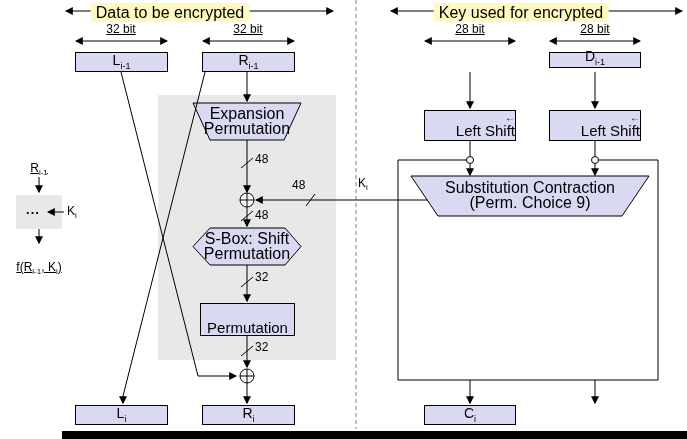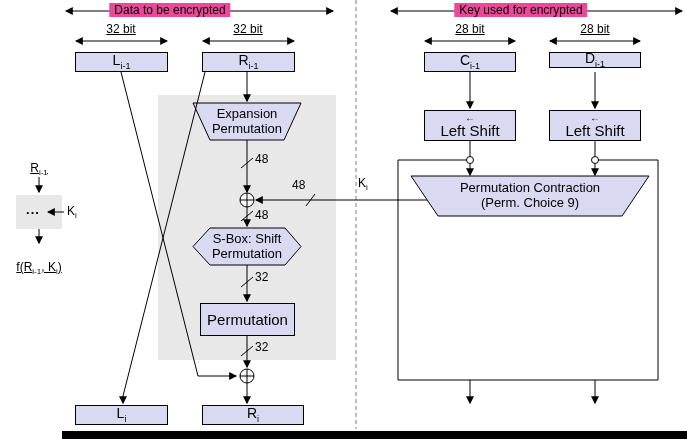--- a/index.html
+++ b/index.html
@@ -12,28 +12,28 @@
   html,body{background:#fff;}
   body{font-family:"Liberation Sans",sans-serif;color:#000;}
   .stage{position:relative;width:687px;height:439px;background:#fff;overflow:hidden;}
   .panel{position:absolute;background:var(--panel-fill);}
   svg.wires{position:absolute;left:0;top:0;}
   .w{stroke:var(--wire);stroke-width:1;fill:none;}
   .dash{stroke:var(--divider);stroke-dasharray:4 3;}
   .shape{fill:var(--box-fill);stroke:var(--wire);stroke-width:1;}
   .node{fill:#fff;stroke:var(--wire);stroke-width:1;}
   .reg{position:absolute;background:var(--box-fill);border:1px solid var(--wire);
-       display:flex;align-items:center;justify-content:center;font-size:14px;line-height:1;}
+       display:flex;align-items:flex-end;justify-content:center;font-size:14px;line-height:1;}
   sub{font-size:9px;line-height:1;}
   .label{position:absolute;font-size:12px;white-space:nowrap;line-height:1.2;}
   .label sub{font-size:8px;}
   .cx{transform:translateX(-50%);text-decoration:underline;}
-  .title{position:absolute;font-size:12px;background:#ec4899;padding:0 5px;white-space:nowrap;
+  .title{position:absolute;font-size:16px;background:#fef9c3;padding:0 5px;white-space:nowrap;
          transform:translateX(-50%);line-height:1.2;}
-  .shape-text{position:absolute;font-size:13px;text-align:center;line-height:15px;}
+  .shape-text{position:absolute;font-size:16px;text-align:center;line-height:15px;}
   .shape-text span{display:block;}
   .big{font-size:15px;}
   .ls{flex-direction:column;font-size:15px;}
   .ls-arrow{display:block;font-size:10px;line-height:8px;height:9px;}
   .dots{position:absolute;font-weight:bold;font-size:13px;text-align:center;letter-spacing:1px;}
   .bottom-bar{position:absolute;background:#000;}
 </style>
 </head>
 <body>
 
@@ -111,23 +111,20 @@
   <div class="label cx" style="left:248px;top:22px">32 bit</div>
   <div class="label cx" style="left:470px;top:22px">28 bit</div>
   <div class="label cx" style="left:595px;top:22px">28 bit</div>
 
   <div class="reg" style="left:75px;top:52px;width:93px;height:20px">
     <span><span>L</span><sub>i-1</sub></span>
   </div>
   <div class="reg" style="left:202px;top:52px;width:93px;height:20px">
     <span><span>R</span><sub>i-1</sub></span>
   </div>
-  <div class="reg" style="left:424px;top:52px;width:92px;height:20px">
-    <span><span>C</span><sub>i-1</sub></span>
-  </div>
   <div class="reg" style="left:549px;top:52px;width:92px;height:16px">
     <span><span>D</span><sub>i-1</sub></span>
   </div>
 
   <div class="reg ls" style="left:424px;top:110px;width:92px;height:31px">
     <span class="ls-arrow">←</span>
     <span>Left Shift</span>
   </div>
   <div class="reg ls" style="left:549px;top:110px;width:92px;height:31px">
     <span class="ls-arrow">←</span>
@@ -136,21 +133,21 @@
 
   <div class="shape-text" style="left:192px;top:106px;width:110px">
     <span>Expansion</span>
     <span>Permutation</span>
   </div>
   <div class="shape-text" style="left:192px;top:231px;width:110px">
     <span>S-Box: Shift</span>
     <span>Permutation</span>
   </div>
   <div class="shape-text" style="left:410px;top:180px;width:240px">
-    <span>Permutation Contraction</span>
+    <span>Substitution Contraction</span>
     <span>(Perm. Choice 9)</span>
   </div>
 
   <div class="reg big" style="left:200px;top:303px;width:95px;height:33px">
     <span>Permutation</span>
   </div>
 
   <div class="label" style="left:255px;top:152px">48</div>
   <div class="label" style="left:292px;top:178px">48</div>
   <div class="label" style="left:358px;top:176px"><span>K</span><sub>i</sub></div>
@@ -159,19 +156,22 @@
   <div class="label" style="left:255px;top:340px">32</div>
 
   <div class="label cx" style="left:39px;top:161px"><span>R</span><sub>i-1</sub></div>
   <div class="dots" style="left:18px;top:202px;width:30px">...</div>
   <div class="label" style="left:67px;top:204px"><span>K</span><sub>i</sub></div>
   <div class="label cx" style="left:39px;top:260px"><span>f(R</span><sub>i-1</sub><span>, K</span><sub>i</sub><span>)</span></div>
 
   <div class="reg" style="left:75px;top:405px;width:93px;height:20px">
     <span><span>L</span><sub>i</sub></span>
   </div>
-  <div class="reg" style="left:202px;top:405px;width:102px;height:20px">
+  <div class="reg" style="left:202px;top:405px;width:93px;height:20px">
     <span><span>R</span><sub>i</sub></span>
+  </div>
+  <div class="reg" style="left:424px;top:405px;width:92px;height:20px">
+    <span><span>C</span><sub>i</sub></span>
   </div>
 
   <div class="bottom-bar" style="left:62px;top:431px;width:625px;height:8px"></div>
 
 </div>
 
 </body></html>

